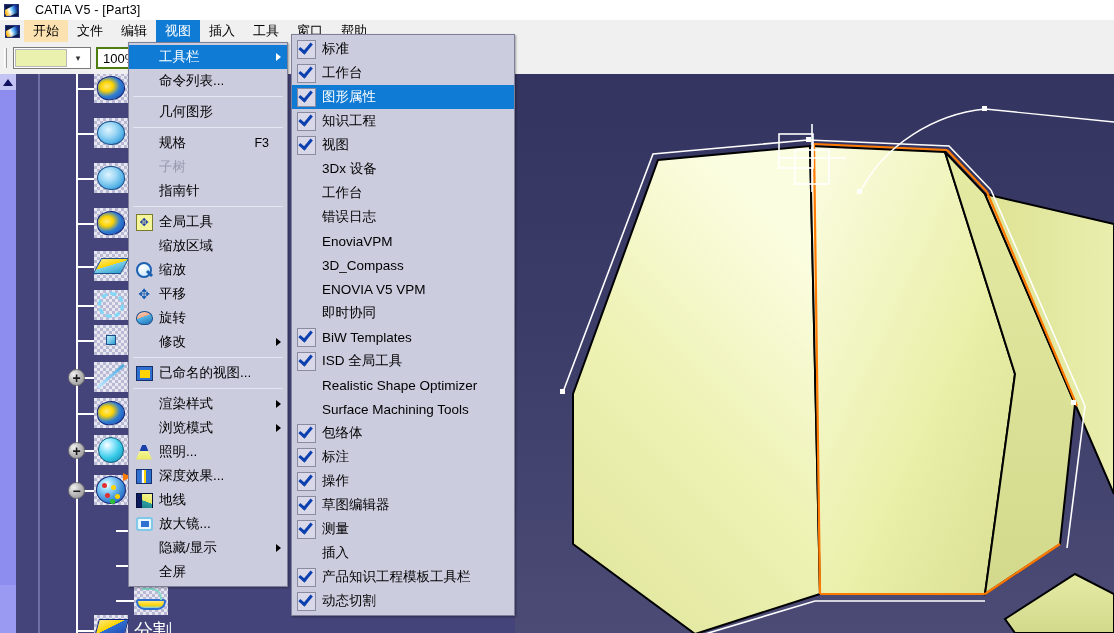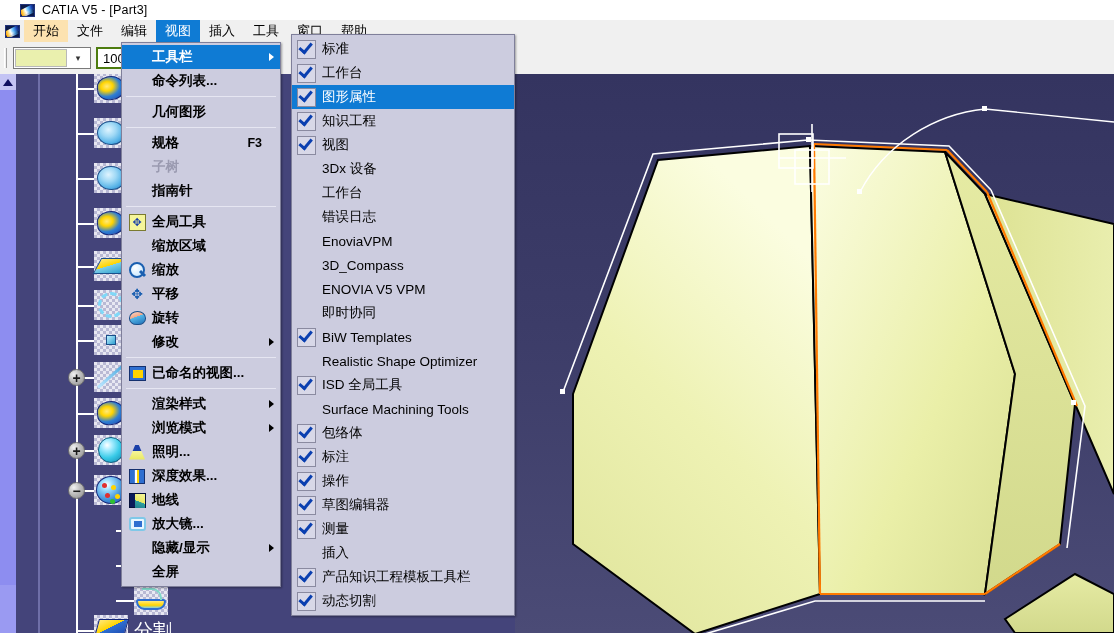--- a/index.html
+++ b/index.html
@@ -9,21 +9,21 @@
     font-size:12px;
     background:#d6d3ce;
     position:relative;
     -webkit-font-smoothing:none;
   }
 
   
   #titlebar {
     position:absolute; left:0; top:0; width:1114px; height:20px;
     background:#ffffff;
-    display:flex; align-items:center; gap:7px; padding-left:20px;
+    display:flex; align-items:center; gap:16px; padding-left:4px;
   }
   #titlebar .title-text { font-size:12.5px; color:#000; letter-spacing:.2px; }
 
   .catia-logo {
     width:15px; height:13px; position:relative; overflow:hidden;
     background:#0b1a4a; border:1px solid #22337a; flex:none;
   }
   .catia-logo::before{
     content:""; position:absolute; left:-1px; top:2px;
     width:15px; height:6px;
@@ -520,21 +520,21 @@
       <g stroke="#ffffff" stroke-width="1.6" fill="none">
         <rect x="264" y="60" width="34" height="34"></rect>
         <rect x="280" y="76" width="34" height="34"></rect>
         <line x1="297" y1="50" x2="297" y2="118"></line>
         <line x1="263" y1="84" x2="331" y2="84"></line>
       </g>
     </svg>
   </div>
 </div>
 
-<div class="menu-pop" id="view-menu" style="left:121px; top:42px; width:160px;font-weight:bold;">
+<div class="menu-pop" id="view-menu" style="left:128px; top:42px; width:160px;">
     <div class="row hl">
       <span class="mi"></span>
       <span>工具栏</span>
       <span class="arrow"></span>
     </div>
     <div class="row">
       <span class="mi"></span>
       <span>命令列表...</span>
     </div>
     <div class="sep"></div>
@@ -702,30 +702,30 @@
       <span class="chk none"></span>
       <span>即时协同</span>
     </div>
     <div class="row">
       <span class="chk">
         <span class="tick"></span>
       </span>
       <span>BiW Templates</span>
     </div>
     <div class="row">
+      <span class="chk">
+        <span class="tick"></span>
+      </span>
+      <span>ISD 全局工具</span>
+    </div>
+    <div class="row">
       <span class="chk none"></span>
       <span>Realistic Shape Optimizer</span>
     </div>
     <div class="row">
-      <span class="chk">
-        <span class="tick"></span>
-      </span>
-      <span>ISD 全局工具</span>
-    </div>
-    <div class="row">
       <span class="chk none"></span>
       <span>Surface Machining Tools</span>
     </div>
     <div class="row">
       <span class="chk">
         <span class="tick"></span>
       </span>
       <span>包络体</span>
     </div>
     <div class="row">

